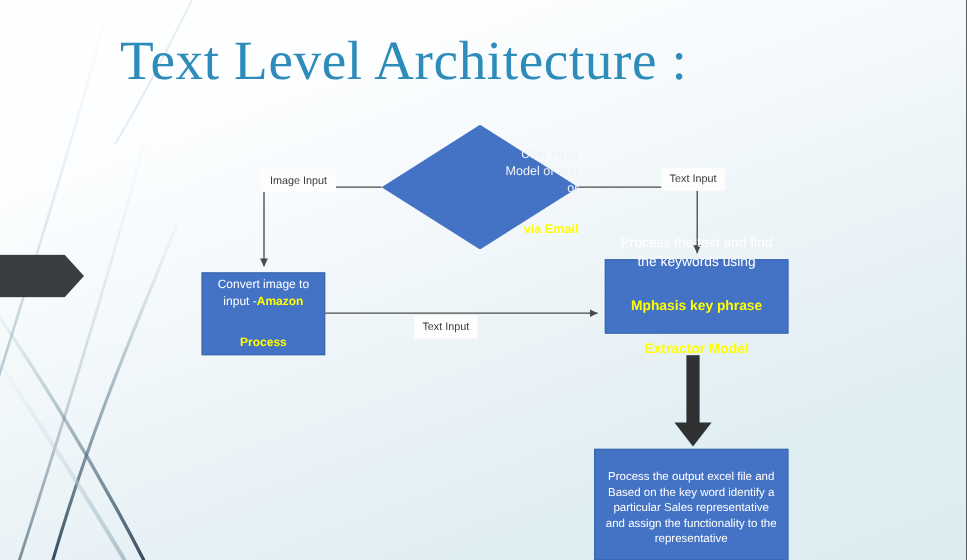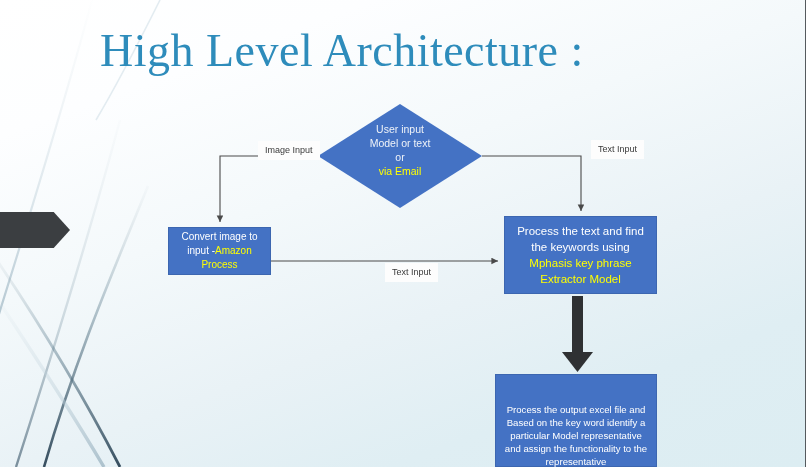--- a/index.html
+++ b/index.html
@@ -52,71 +52,70 @@
     background: #4472c4;
     border: 1px solid #3c66b0;
     color: #ffffff;
     box-sizing: border-box;
     display: flex;
     align-items: center;
     justify-content: center;
     text-align: center;
   }
   .node .txt { width: 100%; padding: 0 6px; box-sizing: border-box; }
-  .hl { color: #ffff00; font-weight: normal; }
+  .hl { color: #ffff00; font-weight: bold; margin-top: 20px; }
 
   #diamond {
     position: absolute;
     left: 318px;
     top: 104px;
     width: 164px;
     height: 104px;
   }
   #diamond .dshape {
     position: absolute;
     inset: 0;
     background: #4472c4;
     clip-path: polygon(50% 0%, 100% 50%, 50% 100%, 0% 50%);
   }
   #diamond .dtext {
     position: absolute;
     left: 0; right: 0;
     top: 18px;
-    text-align: center;
+    text-align: right;
     font-size: 10.5px;
     line-height: 14px;
     color: #eef2f8;
     z-index: 2;
   }
 
   #box-textract {
-    left: 168px; top: 227px; width: 103px; height: 48px;
+    left: 168px; top: 227px; width: 103px; height: 69px;
     font-size: 10px; line-height: 14px;
   }
   #box-keyphrase {
-    left: 504px; top: 216px; width: 153px; height: 78px;
+    left: 504px; top: 216px; width: 153px; height: 62px;
     font-size: 11.5px; line-height: 16px;
   }
   #box-output {
     left: 495px; top: 374px; width: 162px; height: 93px;
     font-size: 9.6px; line-height: 13px;
     align-items: flex-start;
-    padding-top: 28px;
+    padding-top: 16px;
   }
 
   
   .conn-label {
     position: absolute;
     background: #fdfdfd;
     color: #3a3a3a;
     font-size: 9px;
     line-height: 13px;
     padding: 3px 7px;
     white-space: nowrap;
-    margin-left: 40px;
   }
   #lbl-image-input { left: 218px; top: 141px; }
   #lbl-text-input-right { left: 551px; top: 140px; }
   #lbl-text-input-mid { left: 345px; top: 263px; }
 
   
   #chevron {
     position: absolute;
     left: -4px;
     top: 212px;
@@ -152,21 +151,21 @@
     <path d="M 92,0 C 60,120 25,230 -6,330" stroke="url(#fadeC)" stroke-width="2.2" fill="none"></path>
     <path d="M 120,120 C 96,210 60,330 16,467" stroke="url(#fadeB)" stroke-width="2.4" fill="none"></path>
     <path d="M 148,186 C 118,260 78,350 44,467" stroke="url(#fadeA)" stroke-width="2.6" fill="none"></path>
     <path d="M -10,250 C 24,300 70,370 120,467" stroke="url(#fadeA)" stroke-width="2.8" fill="none"></path>
     <path d="M -14,282 C 18,330 62,396 104,467" stroke="url(#fadeC)" stroke-width="3.4" fill="none"></path>
     <path d="M 160,0 C 140,40 120,80 96,120" stroke="#e3ecf1" stroke-width="1.6" fill="none"></path>
   </svg>
 
   <div id="chevron"></div>
 
-  <div id="title">High Level Architecture :</div>
+  <div id="title">Text Level Architecture :</div>
 
   <svg id="connectors" style="position:absolute;left:0;top:0;width:806px;height:467px;" viewBox="0 0 806 467">
     <defs>
       <marker id="thinArrow" markerWidth="8" markerHeight="8" refX="6" refY="3" orient="auto" markerUnits="strokeWidth">
         <path d="M0,0 L6,3 L0,6 z" fill="#4a4a4a"></path>
       </marker>
     </defs>
 
     <path d="M 318,156 L 220,156 L 220,222" stroke="#4a4a4a" stroke-width="1.1" fill="none" marker-end="url(#thinArrow)"></path>
 
@@ -206,21 +205,21 @@
       <div>the keywords using</div>
       <div class="hl">Mphasis key phrase</div>
       <div class="hl">Extractor Model</div>
     </div>
   </div>
 
   <div class="node" id="box-output">
     <div class="txt">
       <div>Process the output excel file and</div>
       <div>Based on the key word identify a</div>
-      <div>particular Model representative</div>
+      <div>particular Sales representative</div>
       <div>and assign the functionality to the</div>
       <div>representative</div>
     </div>
   </div>
 
   <div class="conn-label" id="lbl-image-input">Image Input</div>
   <div class="conn-label" id="lbl-text-input-right">Text Input</div>
   <div class="conn-label" id="lbl-text-input-mid">Text Input</div>
 
 </div>

